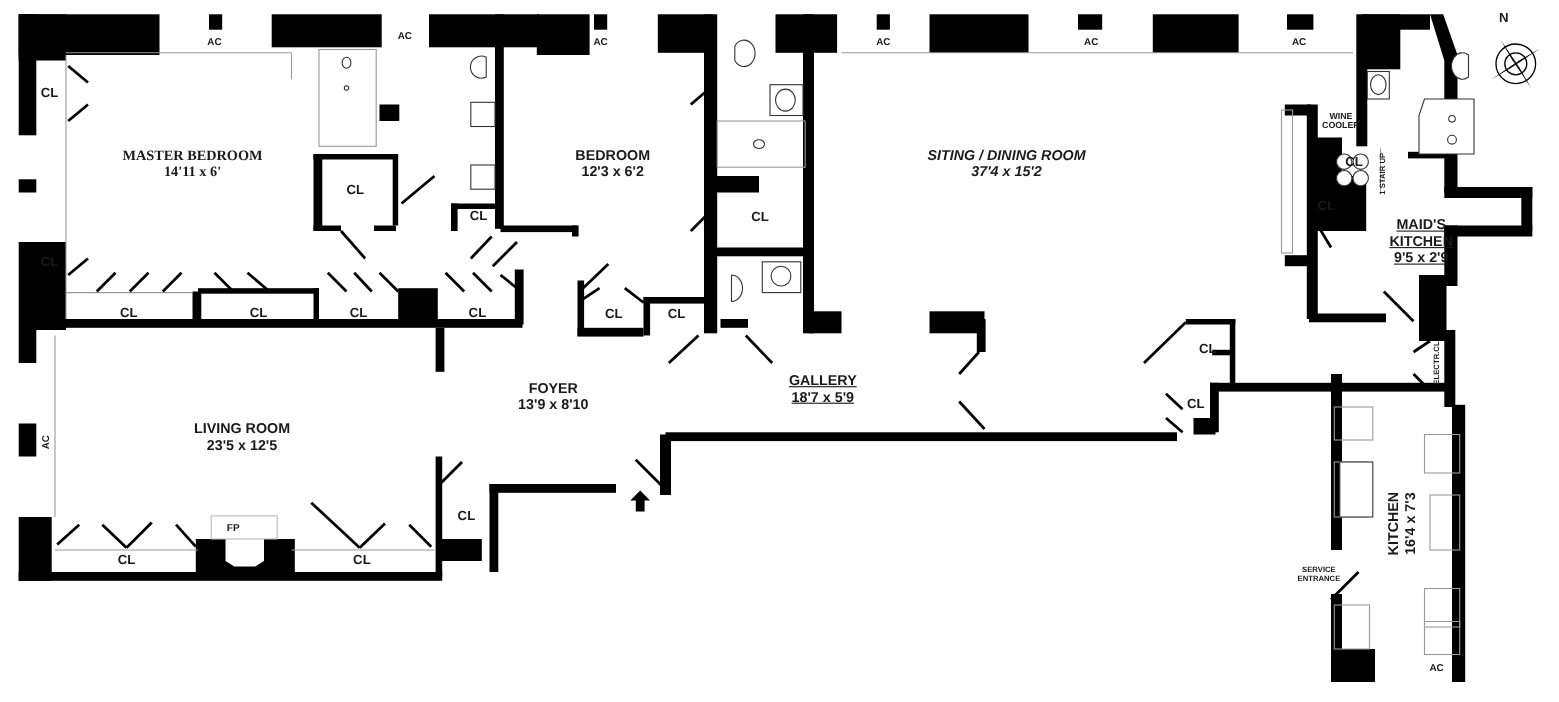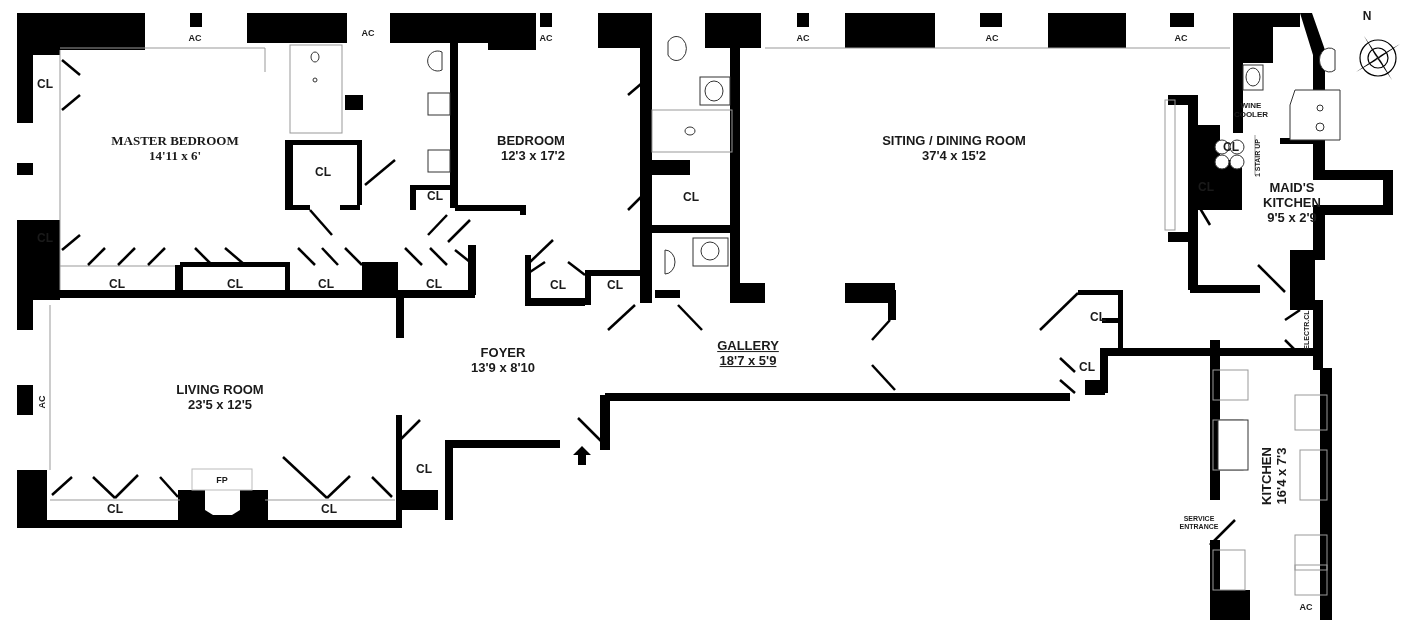--- a/index.html
+++ b/index.html
@@ -220,29 +220,29 @@
 
   <polygon points="582,446 573,455 578,455 578,465 586,465 586,455 591,455" fill="#000"></polygon>
 </svg>
 
 <div class="lbl small" style="left:1367px;top:17px;">N</div>
 
 <div class="lbl room" style="left:175px;top:149px;font-family:Liberation Serif, serif;">
   <div>MASTER BEDROOM</div>
   <div>14'11 x 6'</div>
 </div>
-<div class="lbl room" style="left:531px;top:149px;text-align:right;">
+<div class="lbl room" style="left:557px;top:149px;">
   <div>BEDROOM</div>
-  <div>12'3 x 17'2</div>
-</div>
-<div class="lbl room" style="left:954px;top:149px;">
+  <div>12'3 x 6'2</div>
+</div>
+<div class="lbl room" style="left:915px;top:149px;font-style:italic;">
   <div>SITING / DINING ROOM</div>
   <div>37'4 x 15'2</div>
 </div>
-<div class="lbl room" style="left:1292px;top:203px;">
+<div class="lbl room" style="left:1292px;top:220px;text-decoration:underline;">
   <div>MAID'S</div>
   <div>KITCHEN</div>
   <div>9'5 x 2'9</div>
 </div>
 <div class="lbl room" style="left:220px;top:398px;">
   <div>LIVING ROOM</div>
   <div>23'5 x 12'5</div>
 </div>
 <div class="lbl room" style="left:503px;top:361px;">
   <div>FOYER</div>
@@ -278,22 +278,22 @@
 
 <div class="lbl tiny" style="left:195px;top:38px;">AC</div>
 <div class="lbl tiny" style="left:368px;top:33px;">AC</div>
 <div class="lbl tiny" style="left:546px;top:38px;">AC</div>
 <div class="lbl tiny" style="left:803px;top:38px;">AC</div>
 <div class="lbl tiny" style="left:992px;top:38px;">AC</div>
 <div class="lbl tiny" style="left:1181px;top:38px;">AC</div>
 <div class="lbl tiny vert" style="left:42px;top:402px;">AC</div>
 <div class="lbl tiny" style="left:1306px;top:607px;">AC</div>
 
-<div class="lbl tiny" style="left:222px;top:480px;text-align:center;">FP</div>
-<div class="lbl tiny" style="left:1219px;top:110px;font-size:8px;margin-left:32px;">
+<div class="lbl tiny" style="left:212px;top:480px;text-align:center;">FP</div>
+<div class="lbl tiny" style="left:1219px;top:110px;font-size:8px;">
   <div>WINE</div>
   <div>COOLER</div>
 </div>
 <div class="lbl vert" style="left:1258px;top:158px;font-size:7px;">1 STAIR UP</div>
 <div class="lbl tiny" style="left:1199px;top:523px;font-size:7px;">
   <div>SERVICE</div>
   <div>ENTRANCE</div>
 </div>
 <div class="lbl vert" style="left:1307px;top:330px;font-size:7px;">ELECTR.CL</div>
 

